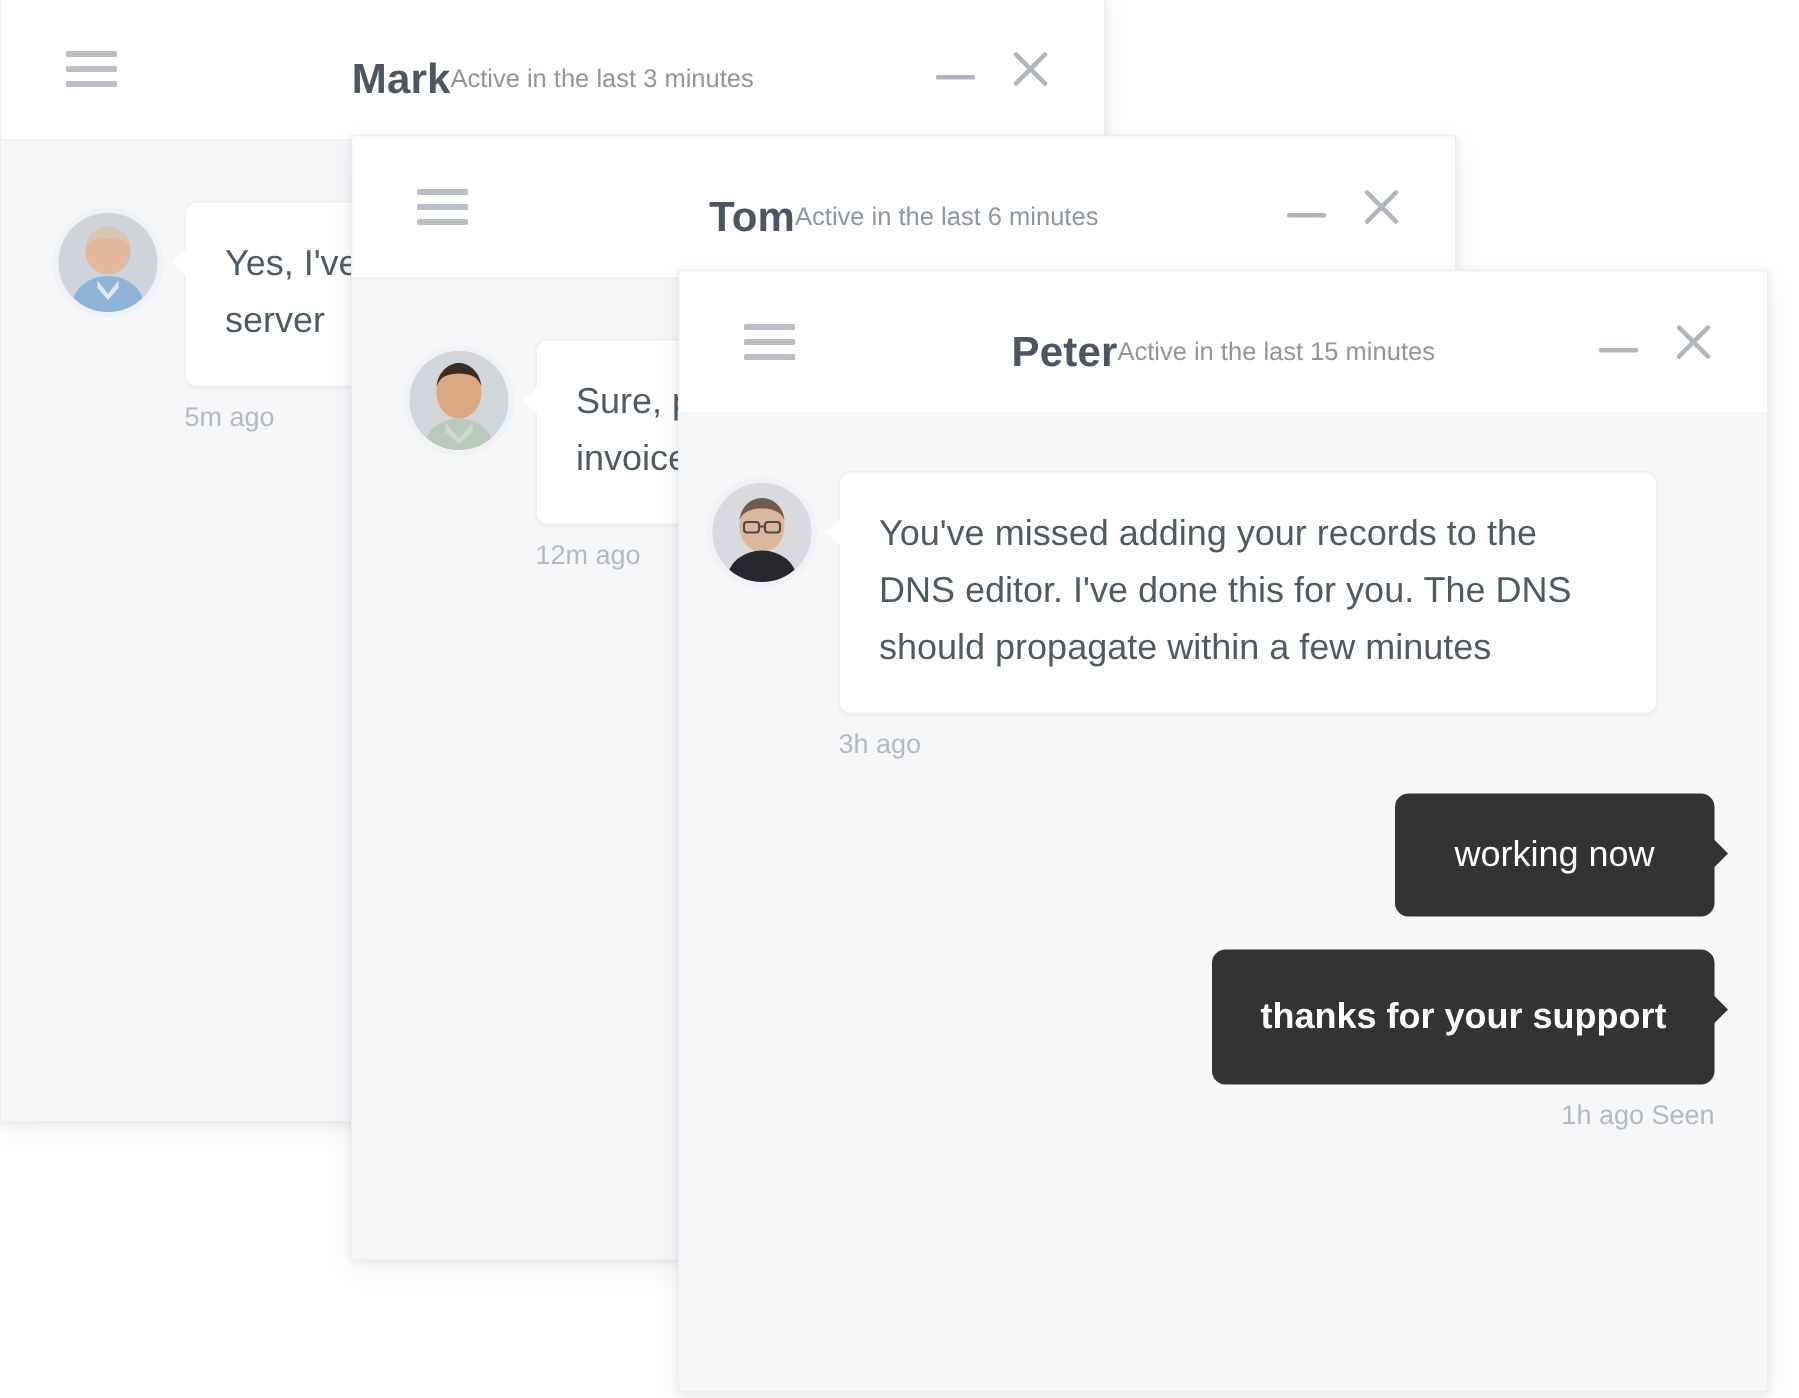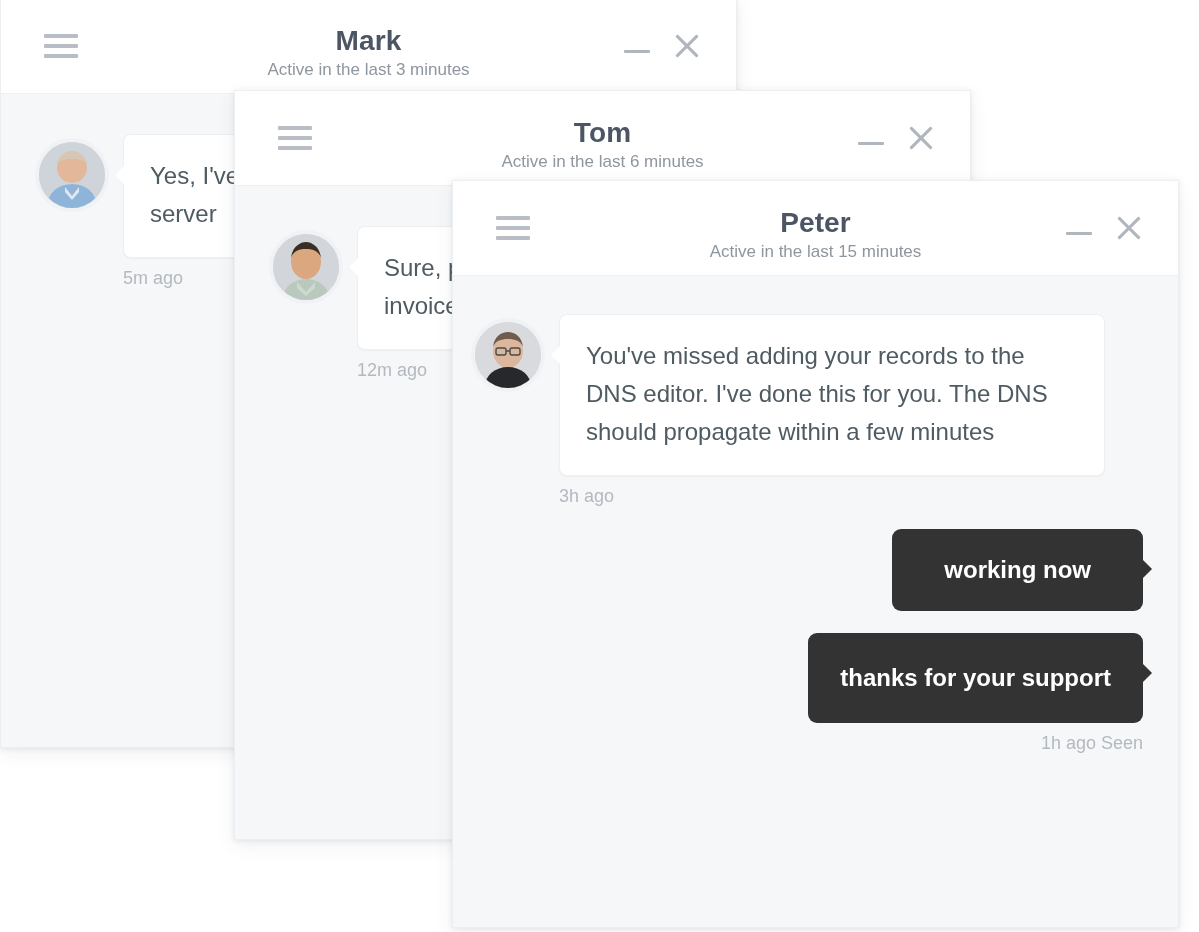--- a/index.html
+++ b/index.html
@@ -61,21 +61,21 @@
     width: 100%;
     background: #b9bec6;
     border-radius: 1px;
   }
 
   .header-center {
     position: absolute;
     left: 0; right: 0; top: 0;
     height: 100%;
     display: flex;
-    flex-direction: column;
+    flex-direction: row;
     align-items: center;
     justify-content: center;
     padding-top: 13px;
   }
 
   .chat-title {
     font-size: 28px;
     font-weight: bold;
     color: #4b5563;
     line-height: 1.18;
@@ -349,21 +349,21 @@
         <div class="bubble-col" style="max-width:548px;">
           <div class="bubble in" style="width:546px;">You've missed adding your records to the DNS editor. I've done this for you. The DNS should propagate within a few minutes</div>
           <div class="timestamp">3h ago</div>
         </div>
       </div>
 
       <div class="spacer-md"></div>
 
       <div class="msg-row out">
         <div class="bubble-col" style="align-items:flex-end;">
-          <div class="bubble out" style="padding:22px 52px;font-weight:bold;">working now</div>
+          <div class="bubble out" style="padding:22px 40px;">working now</div>
         </div>
       </div>
 
       <div class="spacer-md"></div>
 
       <div class="msg-row out">
         <div class="bubble-col" style="align-items:flex-end;">
           <div class="bubble out" style="padding:26px 32px;font-weight:bold;">thanks for your support</div>
           <div class="timestamp right">1h ago Seen</div>
         </div>

